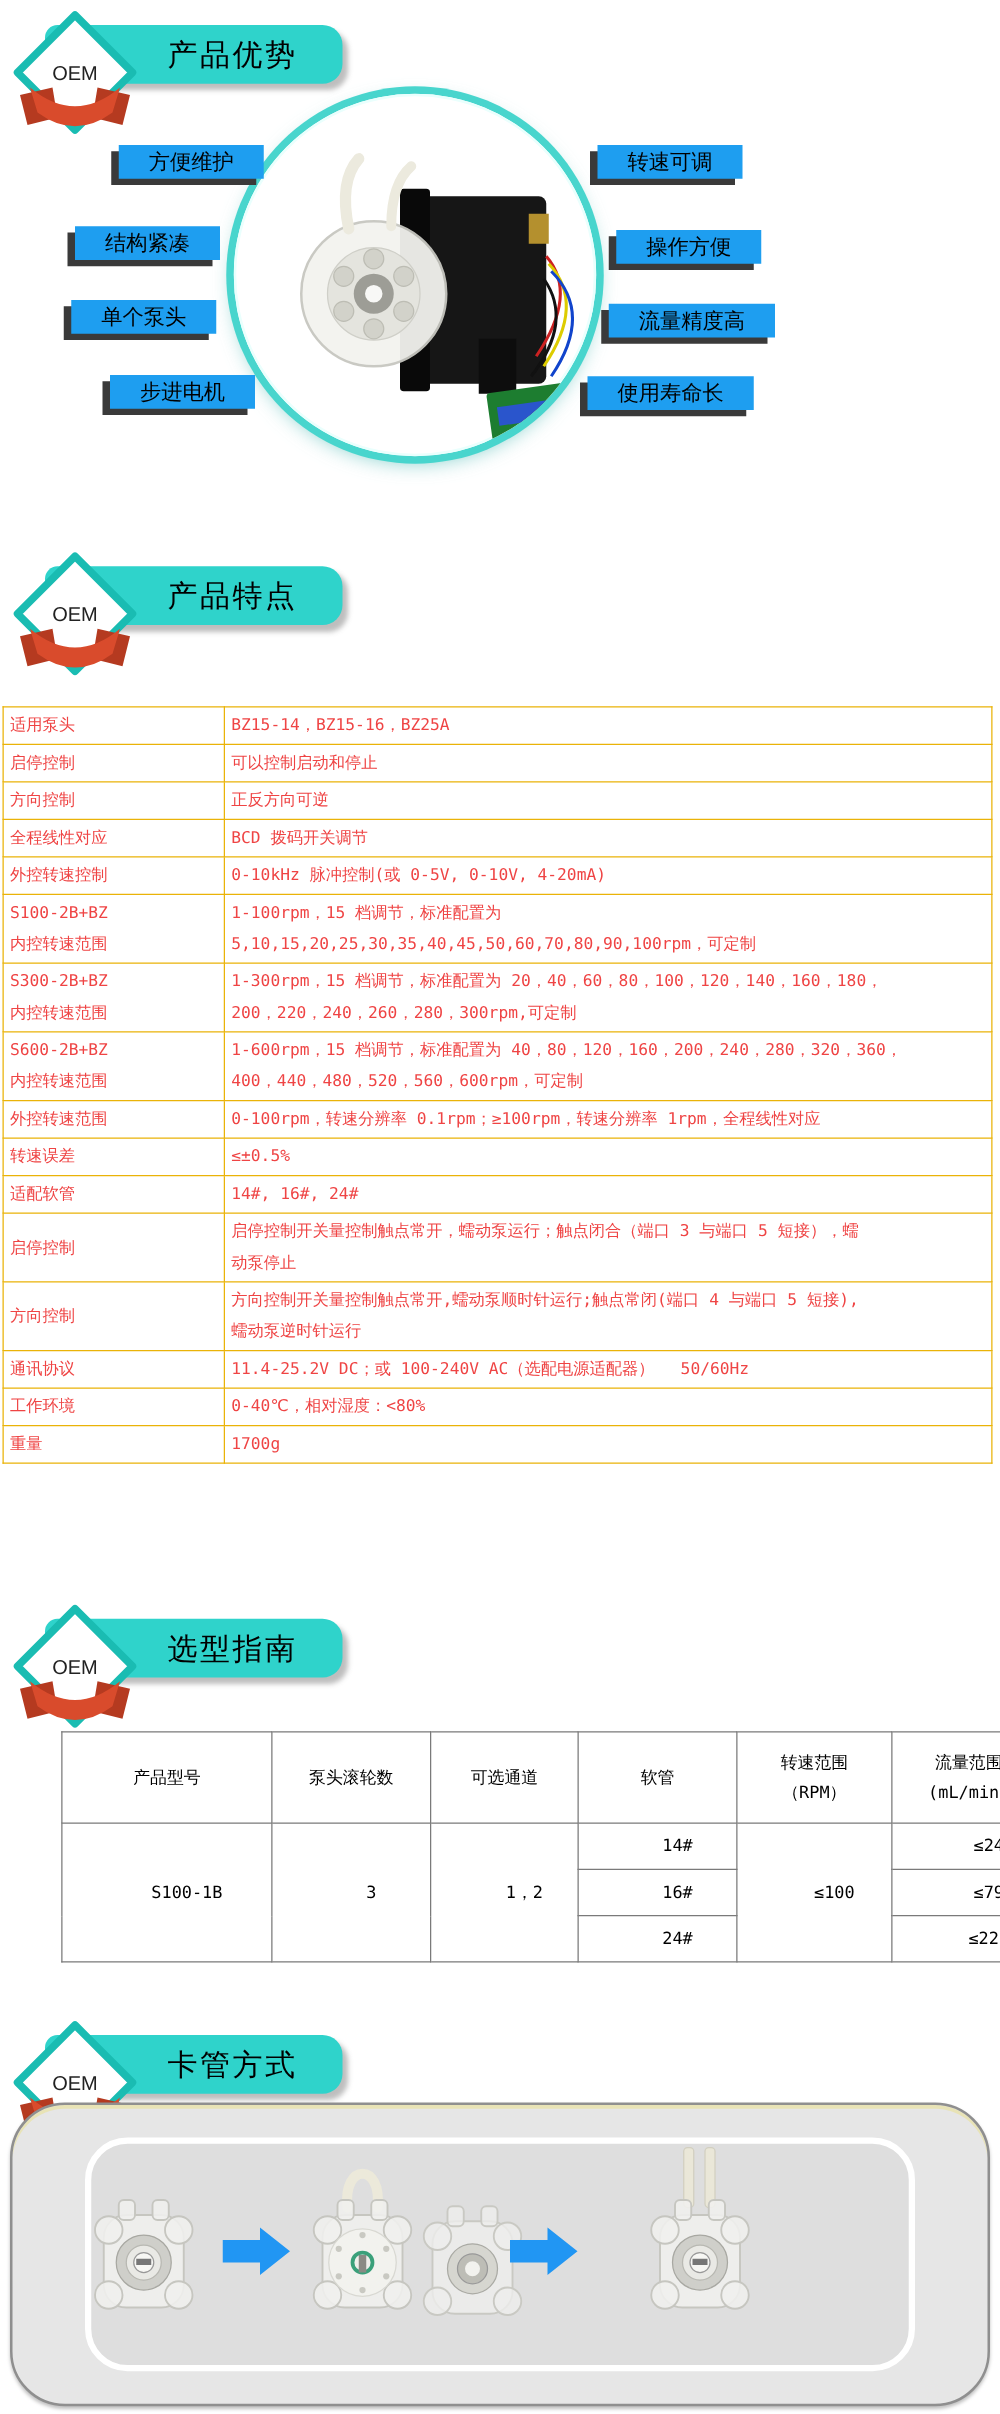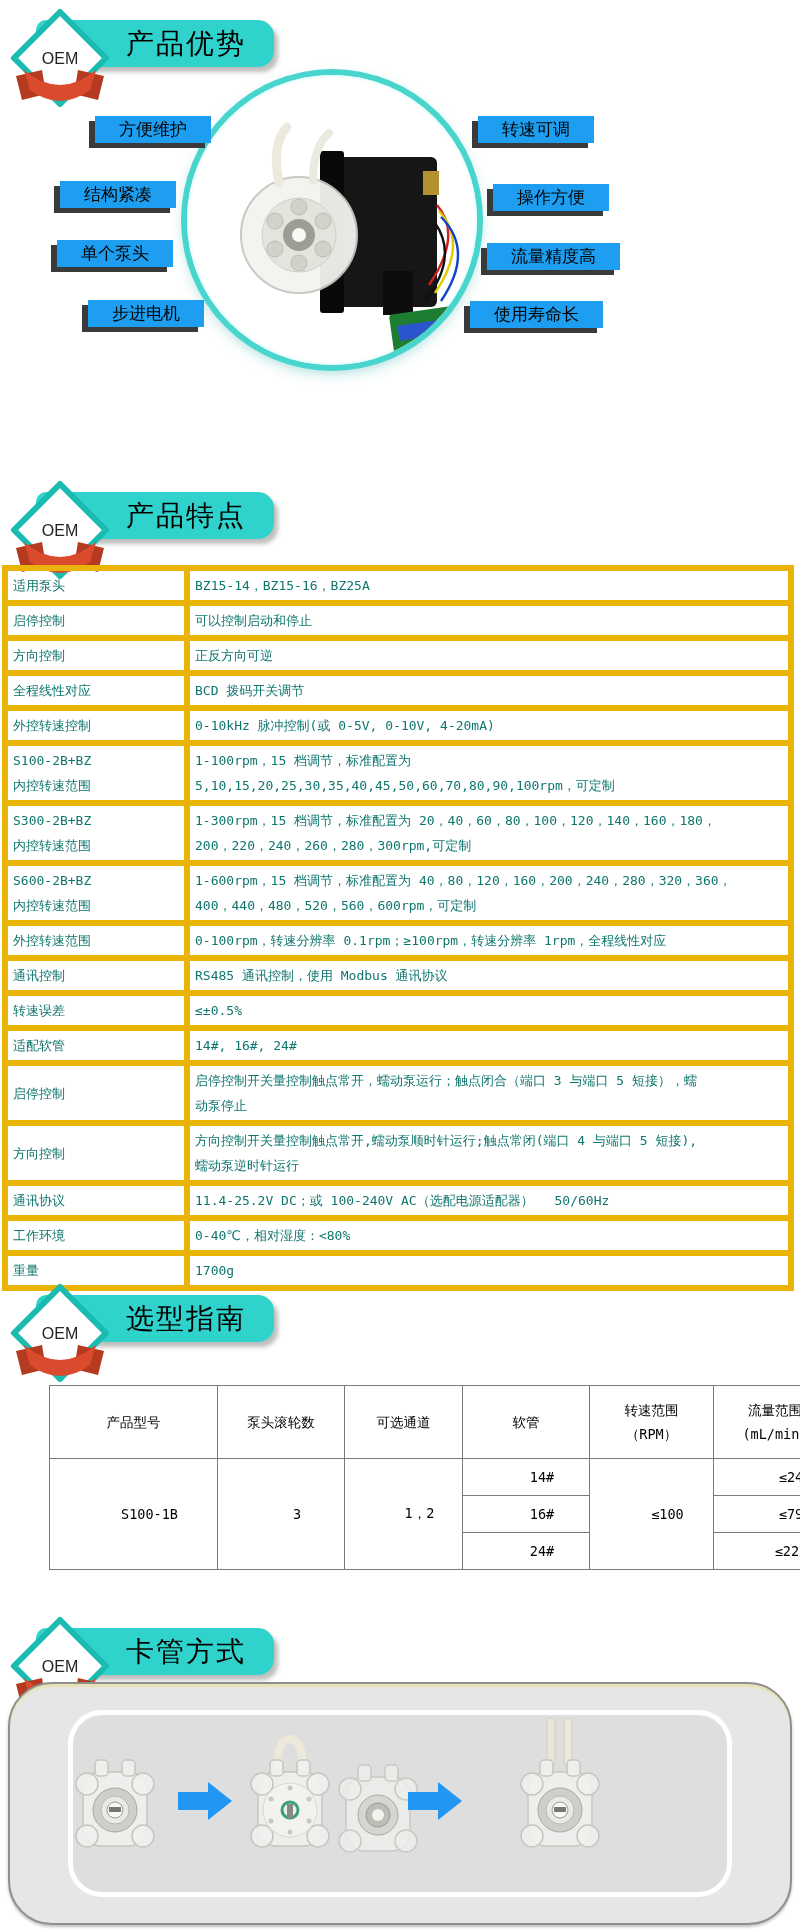--- a/index.html
+++ b/index.html
@@ -4,36 +4,36 @@
 <style>
   html,body{margin:0;padding:0;background:#fff;}
   .page{position:relative;width:800px;height:1931px;margin:0 auto;background:#fff;
         font-family:"Liberation Sans",sans-serif;overflow:hidden;}
 
   
   .sec-header{position:absolute;left:8px;width:320px;height:112px;}
   .banner{position:absolute;left:28px;top:14px;width:238px;height:47px;background:#2fd3cb;
           border-radius:10px 16px 16px 10px;box-shadow:4px 5px 4px rgba(110,110,110,.45);}
   .banner-title{position:absolute;left:62px;right:0;top:0;bottom:0;display:flex;align-items:center;
-          justify-content:center;font-size:28px;color:#000;letter-spacing:2px;}
+          justify-content:center;font-size:24px;color:#000;letter-spacing:2px;}
   .badge{position:absolute;left:0;top:0;}
 
   
   .showcase{position:absolute;left:0;top:72px;width:800px;height:300px;}
   .photo-circle{position:absolute;left:187px;top:3px;width:290px;height:290px;border-radius:50%;
           background:#fff;box-shadow:0 0 0 6px #48d5cd,0 5px 16px rgba(90,190,185,.75),inset 0 0 0 2px #eafffd;
           overflow:hidden;}
   .tag{position:absolute;background:#1e9ef0;color:#000;font-size:17px;line-height:21px;
           padding:3px 24px;box-shadow:-6px 5px 0 #3a3a3a;white-space:nowrap;}
 
   
   table{border-collapse:collapse;table-layout:fixed;}
   .spec{position:absolute;left:2px;top:565px;width:792px;
         font-family:"DejaVu Sans Mono","DejaVu Sans",sans-serif;font-size:13px;}
-  .spec td{border:6px solid #eab308;padding:2px 5px;line-height:25px;color:#0f766e;
+  .spec td{border:1px solid #eab308;padding:2px 5px;line-height:25px;color:#ef4444;
         white-space:pre-line;vertical-align:middle;overflow:hidden;}
   .spec td.lbl{width:166px;}
   .sel{position:absolute;left:5px;top:1385px;width:680px;text-align:center;
         font-family:"DejaVu Sans Mono","DejaVu Sans",sans-serif;font-size:13.5px;margin-left:44px;}
   .sel th,.sel td{border:1px solid #7a7a7a;padding:2px 4px;color:#000;font-weight:normal;
         white-space:pre-line;vertical-align:middle;}
   .sel th{height:68px;line-height:24px;}
   .sel td{height:32px;padding-left:36px;}
 
   
@@ -107,21 +107,21 @@
     <div class="tag" style="left:95px;top:44px">方便维护</div>
     <div class="tag" style="left:60px;top:109px">结构紧凑</div>
     <div class="tag" style="left:57px;top:168px">单个泵头</div>
     <div class="tag" style="left:88px;top:228px">步进电机</div>
     <div class="tag" style="left:478px;top:44px">转速可调</div>
     <div class="tag" style="left:493px;top:112px">操作方便</div>
     <div class="tag" style="left:487px;top:171px">流量精度高</div>
     <div class="tag" style="left:470px;top:229px">使用寿命长</div>
   </div>
 
-  <div class="sec-header" style="top:478px">
+  <div class="sec-header" style="top:439px">
     <div class="banner">
       <span class="banner-title">产品特点</span>
     </div>
     <svg class="badge" width="104" height="112" viewBox="0 0 104 112">
       <path d="M52 6 L98 52 L52 98 L6 52 Z" fill="#ffffff" stroke="#1abcb2" stroke-width="6" stroke-linejoin="round"></path>
       <path d="M8 70 L34 64 L38 88 L14 94 Z" fill="#b53a20"></path>
       <path d="M96 70 L70 64 L66 88 L90 94 Z" fill="#b53a20"></path>
       <path d="M16 64 Q52 94 88 64 L82 84 Q52 106 22 84 Z" fill="#d94b2c"></path>
       <text x="52" y="58" text-anchor="middle" font-size="16" fill="#222" font-family="Liberation Sans, sans-serif">OEM</text>
     </svg>
@@ -163,24 +163,20 @@
         </tr>
       <tr>
           <td class="lbl">S600-2B+BZ
 内控转速范围</td>
           <td class="val">1-600rpm，15 档调节，标准配置为 40，80，120，160，200，240，280，320，360，
 400，440，480，520，560，600rpm，可定制</td>
         </tr>
       <tr>
           <td class="lbl">外控转速范围</td>
           <td class="val">0-100rpm，转速分辨率 0.1rpm；≥100rpm，转速分辨率 1rpm，全程线性对应</td>
-        </tr>
-      <tr>
-          <td class="lbl">通讯控制</td>
-          <td class="val">RS485 通讯控制，使用 Modbus 通讯协议</td>
         </tr>
       <tr>
           <td class="lbl">转速误差</td>
           <td class="val">≤±0.5%</td>
         </tr>
       <tr>
           <td class="lbl">适配软管</td>
           <td class="val">14#, 16#, 24#</td>
         </tr>
       <tr>

